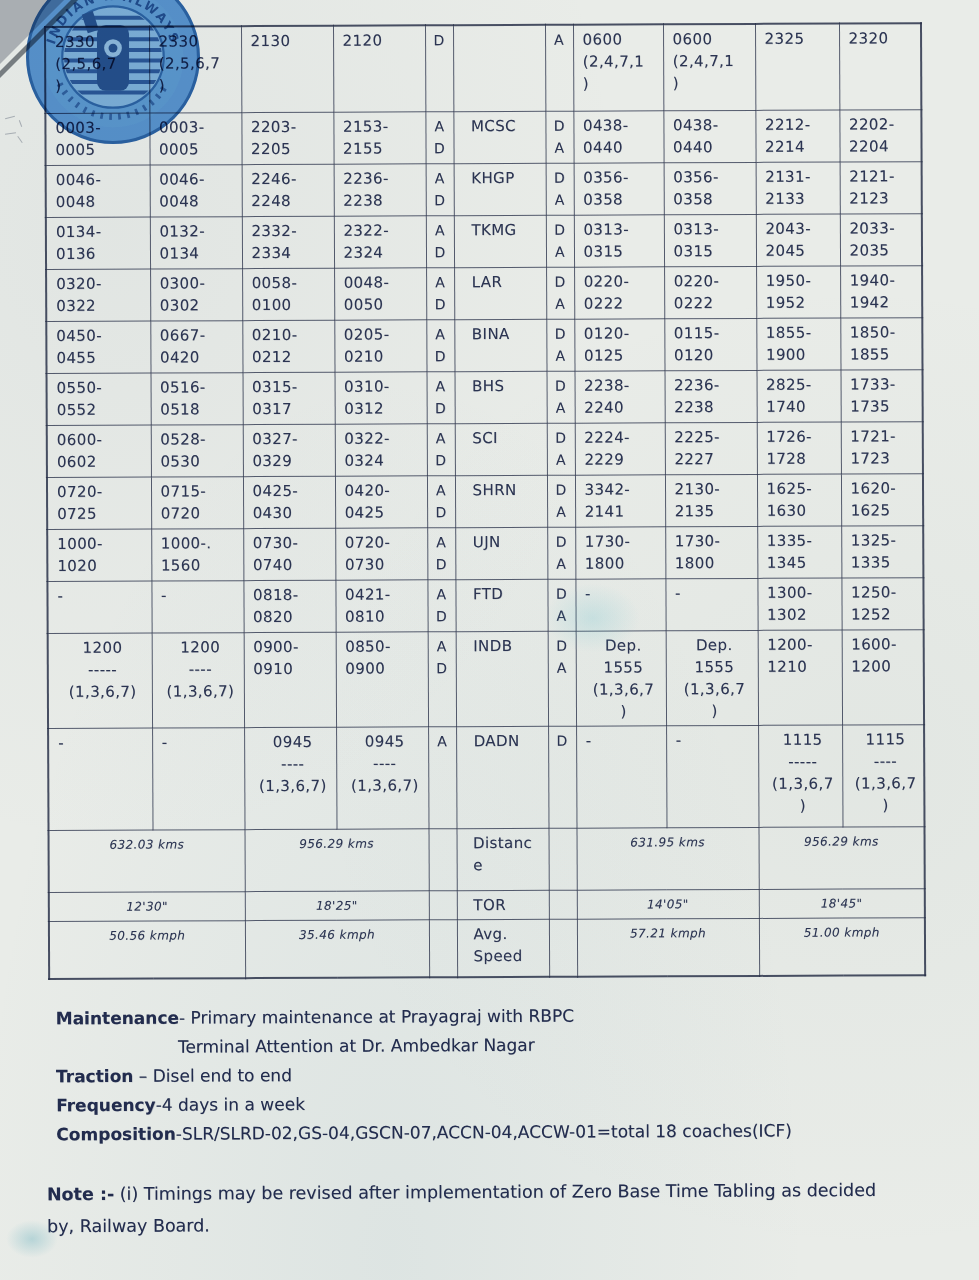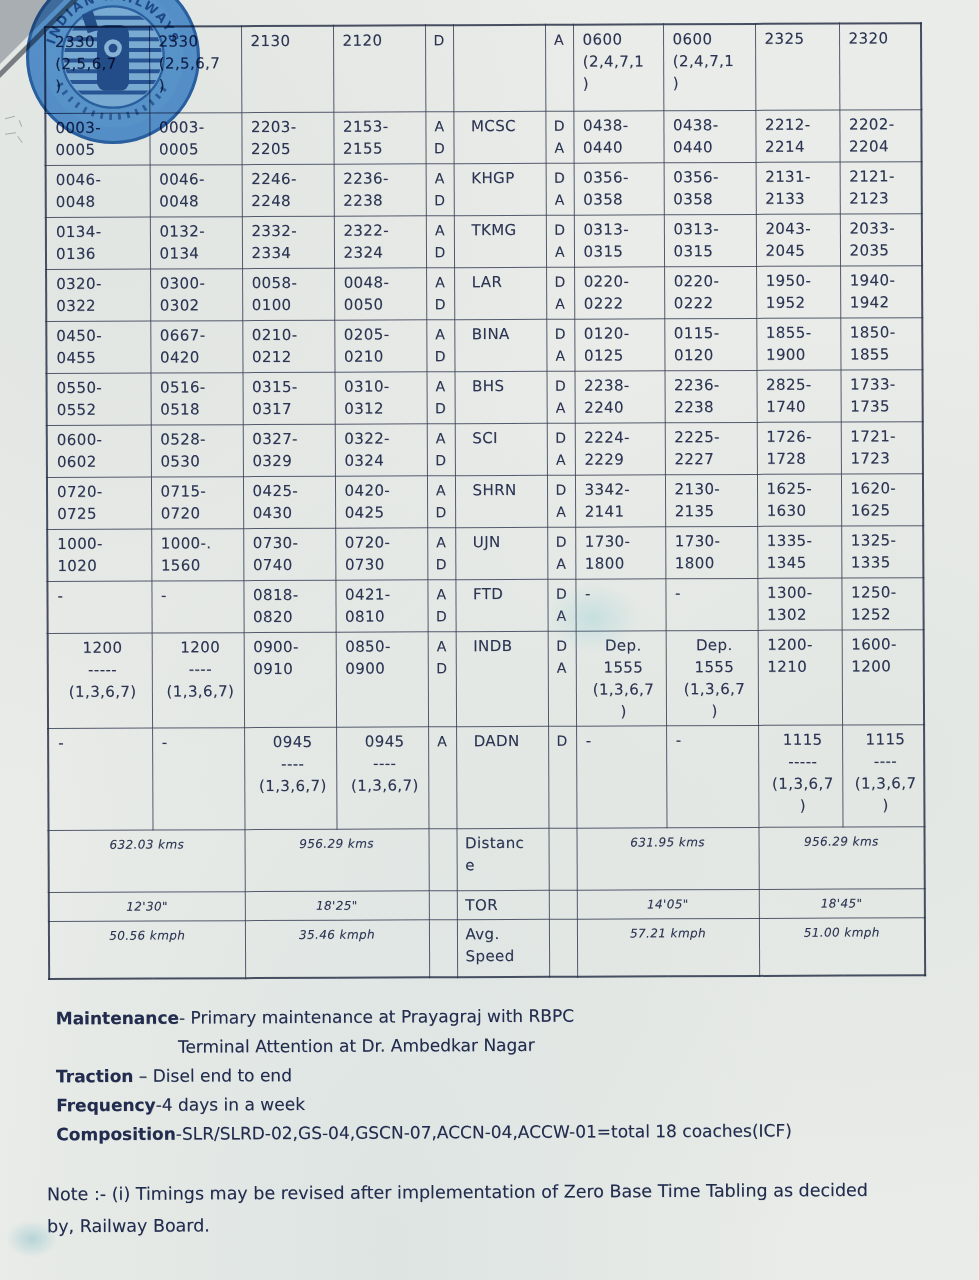--- a/index.html
+++ b/index.html
@@ -45,34 +45,34 @@
   .rows tr:nth-of-type(12) td:nth-child(9),
   .rows tr:nth-of-type(13) td:nth-child(3),
   .rows tr:nth-of-type(13) td:nth-child(4),
   .rows tr:nth-of-type(13) td:nth-child(10),
   .rows tr:nth-of-type(13) td:nth-child(11){text-align:center;}
   .foot tr:nth-of-type(1){height:62px;}
   .foot tr:nth-of-type(2){height:26px;}
   .foot tr:nth-of-type(3){height:58px;}
   .foot td{padding:3px 4px;}
   td.fv{text-align:center;font-style:italic;font-size:12px;margin-top:31px;}
-  td.flabel{font-style:normal;padding-left:8px;}
+  td.flabel{font-style:normal;padding-left:16px;}
 
   .stamp{position:absolute;left:24px;top:-32px;width:178px;height:178px;
     mix-blend-mode:multiply;opacity:.92;}
 
   .notes{position:absolute;left:56px;top:1002px;width:880px;font-size:17px;
     line-height:29px;color:#222c4e;transform:rotate(-0.3deg);
     text-shadow:.3px .3px 0 rgba(30,40,70,.3);}
   .notes b{font-weight:700;margin-top:12px;}
   .notes .indent{padding-left:122px;}
   .note{position:absolute;left:47px;top:1176px;width:850px;font-size:17.5px;
     line-height:32px;color:#222c4e;transform:rotate(-0.3deg);
     text-shadow:.3px .3px 0 rgba(30,40,70,.3);}
-  .note b{font-weight:400;}
+  .note b{font-weight:700;}
 
   .smudge{position:absolute;pointer-events:none;}
   .s1{left:6px;top:1220px;width:52px;height:38px;
       background:radial-gradient(ellipse, rgba(90,170,185,.35), transparent 70%);}
   .s2{left:545px;top:583px;width:95px;height:70px;
       background:radial-gradient(ellipse, rgba(80,185,200,.20), transparent 70%);}
 </style>
 </head>
 <body>
 

